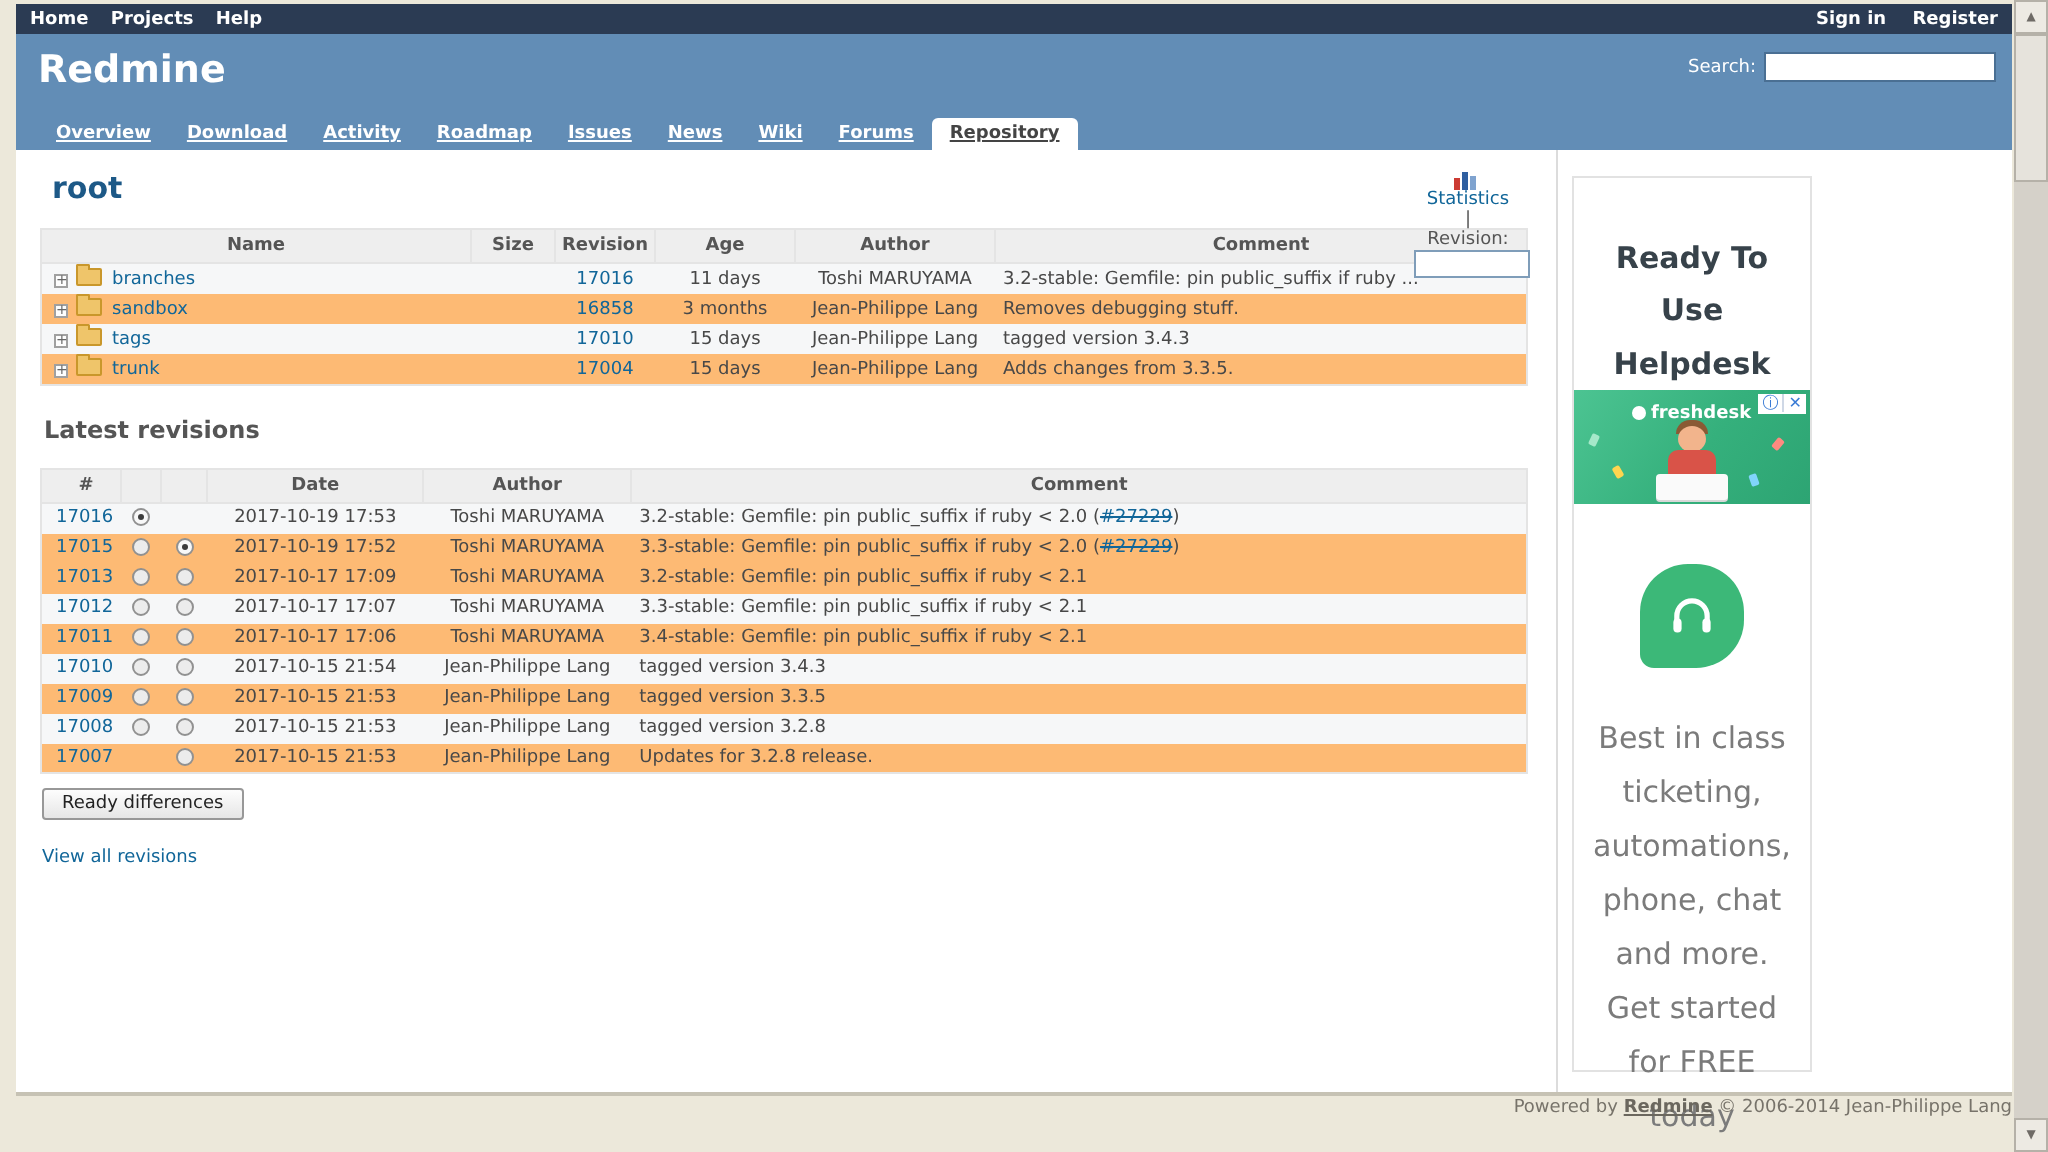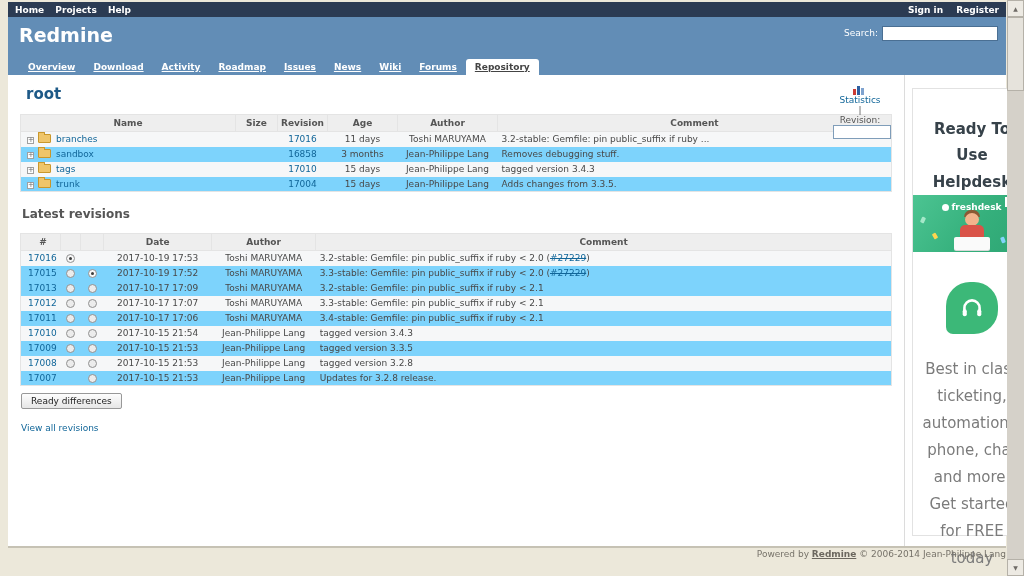--- a/index.html
+++ b/index.html
@@ -33,25 +33,25 @@
   #contextual { position:absolute; right:13px; top:10px; font-size:9px; color:#555; display:flex; align-items:center;flex-direction:column; }
   .stats-icon { display:inline-flex; align-items:flex-end; gap:1px; height:10px; margin-right:4px; }
   .stats-icon i { display:block; width:3px; }
   #contextual a { color:#116699; }
   #contextual .sep { margin:0 4px; color:#555; }
   #contextual input { width:58px; height:14px; border:1px solid #7f9db9; margin-left:4px; font-size:9px; }
 
   h2.page-title { font-size:15px; font-weight:bold; color:#1d5987; margin:2px 0 11px 6px; }
   h3.section-title { font-size:12px; font-weight:bold; color:#555; margin:15px 0 12px 2px; }
 
-  table.list { width:872px; border-collapse:collapse; font-size:9px; border:1px solid #e4e4e4; color:#484848; }
+  table.list { width:744px; border-collapse:collapse; font-size:9px; border:1px solid #e4e4e4; color:#484848; }
   table.list th { background:#eeeeee; color:#555; font-weight:bold; text-align:center; padding:3px 2px; border:1px solid #e4e4e4; }
   table.list td { padding:2px 4px; height:15px; }
   table.list tr.odd { background:#f6f7f8; }
-  table.list tr.even { background:#7dd3fc; }
+  table.list tr.even { background:#fdba74; }
   table.list a { color:#116699; }
 
   
   .col-name { width:215px; text-align:left; }
   .col-size { width:42px; text-align:right; }
   .col-rev  { width:50px; text-align:center; }
   .col-age  { width:70px; text-align:center; }
   .col-auth { width:100px; text-align:center; }
   .col-comm { text-align:left; }
 

